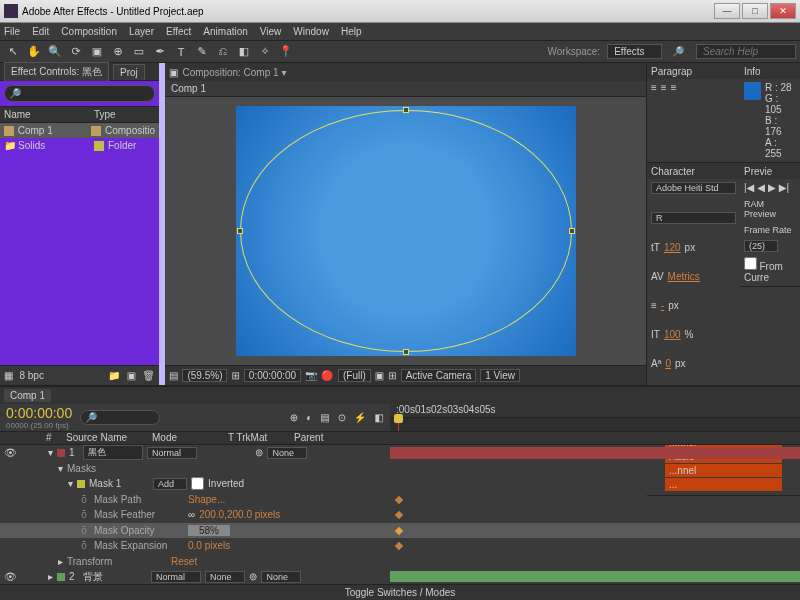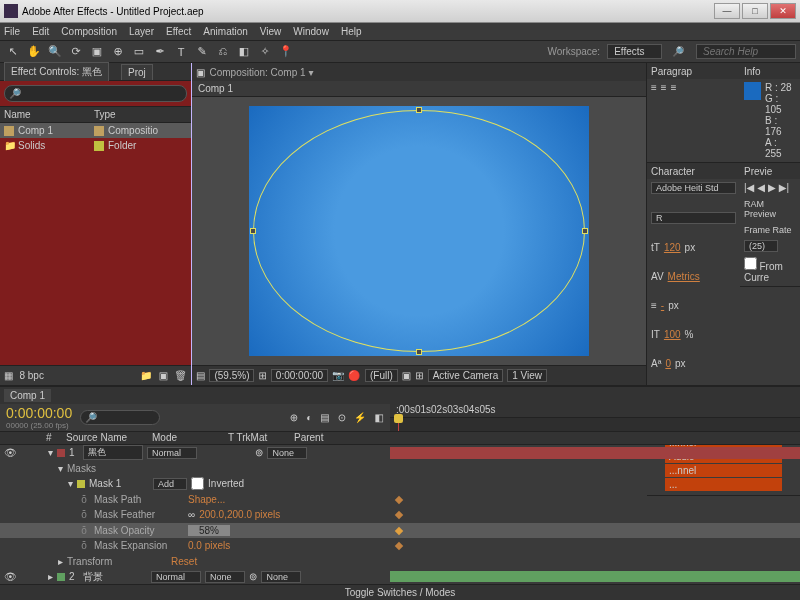--- a/index.html
+++ b/index.html
@@ -12,21 +12,21 @@
 .winbtn.close { background: linear-gradient(#e07070,#c04040); color: #fff; }
 .menubar { height: 18px; background: #3a3a3a; display: flex; align-items: center; padding: 0 4px; gap: 12px; border-bottom: 1px solid #222; }
 .menubar span { color: #ccc; }
 .toolbar { height: 22px; background: #3a3a3a; display: flex; align-items: center; padding: 0 4px; gap: 3px; border-bottom: 1px solid #222; }
 .tbtn { width: 18px; height: 18px; display: flex; align-items: center; justify-content: center; color: #ccc; font-size: 11px; }
 .toolbar .spacer { flex: 1; }
 .wslabel { color: #999; margin-right: 4px; }
 .wsdrop { background: #2a2a2a; border: 1px solid #555; padding: 1px 16px 1px 6px; }
 .search { background: #2a2a2a; border: 1px solid #555; padding: 1px 6px; width: 100px; margin-left: 8px; color: #888; font-style: italic; }
 .main { display: flex; height: 322px; }
-.leftcol { width: 192px; background: #7f1d1d; display: flex; flex-direction: column; border-right: 1px solid #c4b5fd; }
+.leftcol { width: 165px; background: #6d28d9; display: flex; flex-direction: column; border-right: 6px solid #c4b5fd; }
 .paneltab { height: 18px; background: #333; display: flex; align-items: center; padding: 0 4px; border-bottom: 1px solid #222; }
 .paneltab .tab { background: #3a3a3a; padding: 2px 6px; border: 1px solid #555; border-bottom: none; }
 .projtop { display: flex; padding: 4px; gap: 4px; }
 .thumb { width: 44px; height: 34px; background: #000; border: 1px solid #555; }
 .projinfo .name { color: #fff; }
 .projinfo .dim, .projinfo .dur { color: #aaa; font-size: 9px; }
 .projsearch { margin: 4px; display: flex; }
 .projsearch input { flex: 1; background: #2a2a2a; border: 1px solid #555; padding: 2px 4px; color: #ccc; border-radius: 8px; }
 .projhdr { display: flex; background: #333; padding: 2px 4px; border-top: 1px solid #222; border-bottom: 1px solid #222; }
 .projhdr .c1 { width: 90px; }
@@ -137,21 +137,21 @@
   <span class="wslabel">Workspace:</span>
   <div class="wsdrop">Effects</div>
   <span style="margin-left:8px">🔎</span>
   <input class="search" placeholder="Search Help" style="">
 </div>
 
 <div class="main">
   <div class="leftcol">
     <div class="paneltab">
       <div class="tab">Effect Controls: 黑色</div>
-      <div class="tab" style="margin-left:12px">Proj</div>
+      <div class="tab" style="margin-left:4px">Proj</div>
     </div>
     <div class="projsearch">
         <input placeholder="🔎" style="">
       </div>
     <div class="projhdr">
       <div class="c1">Name</div>
       <div>Type</div>
     </div>
     <div class="projrow sel">
       <div class="sw comp"></div>

